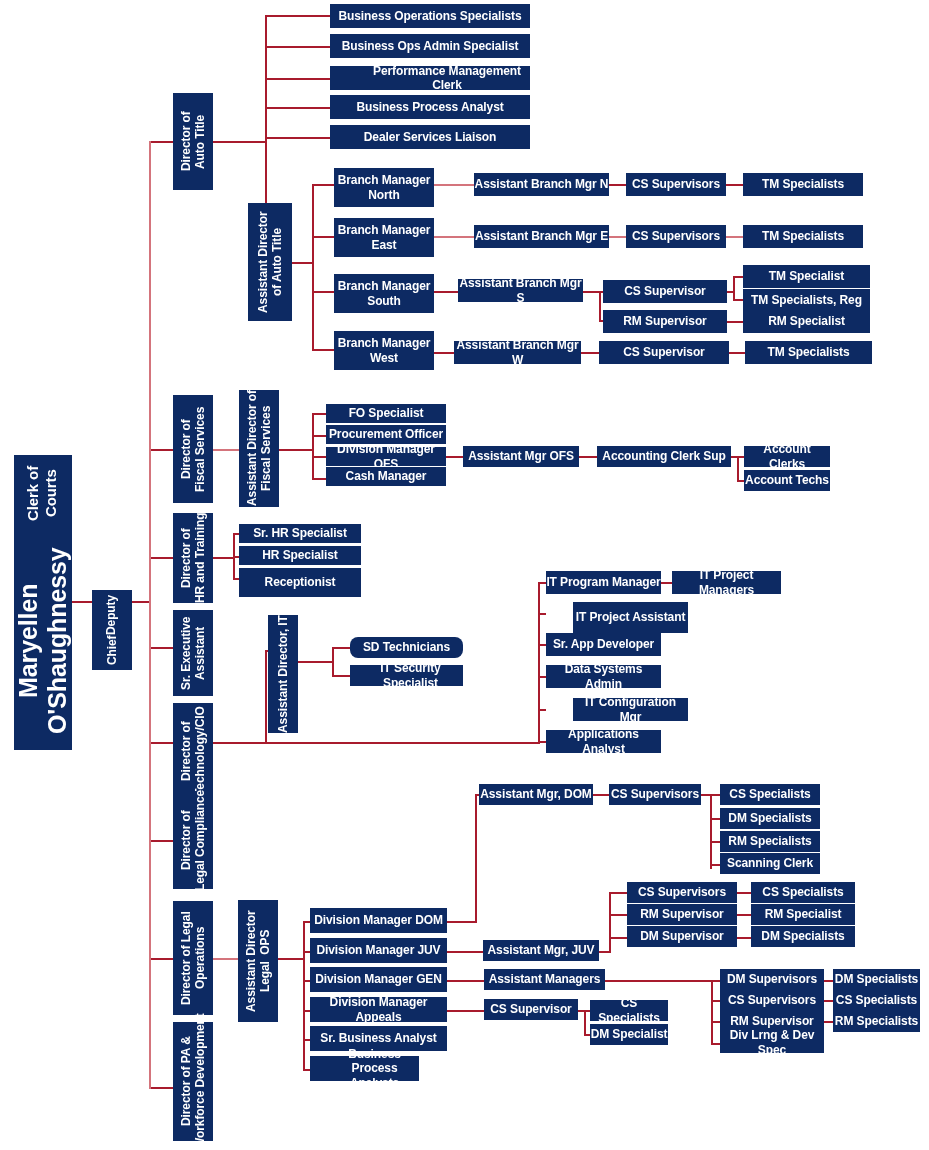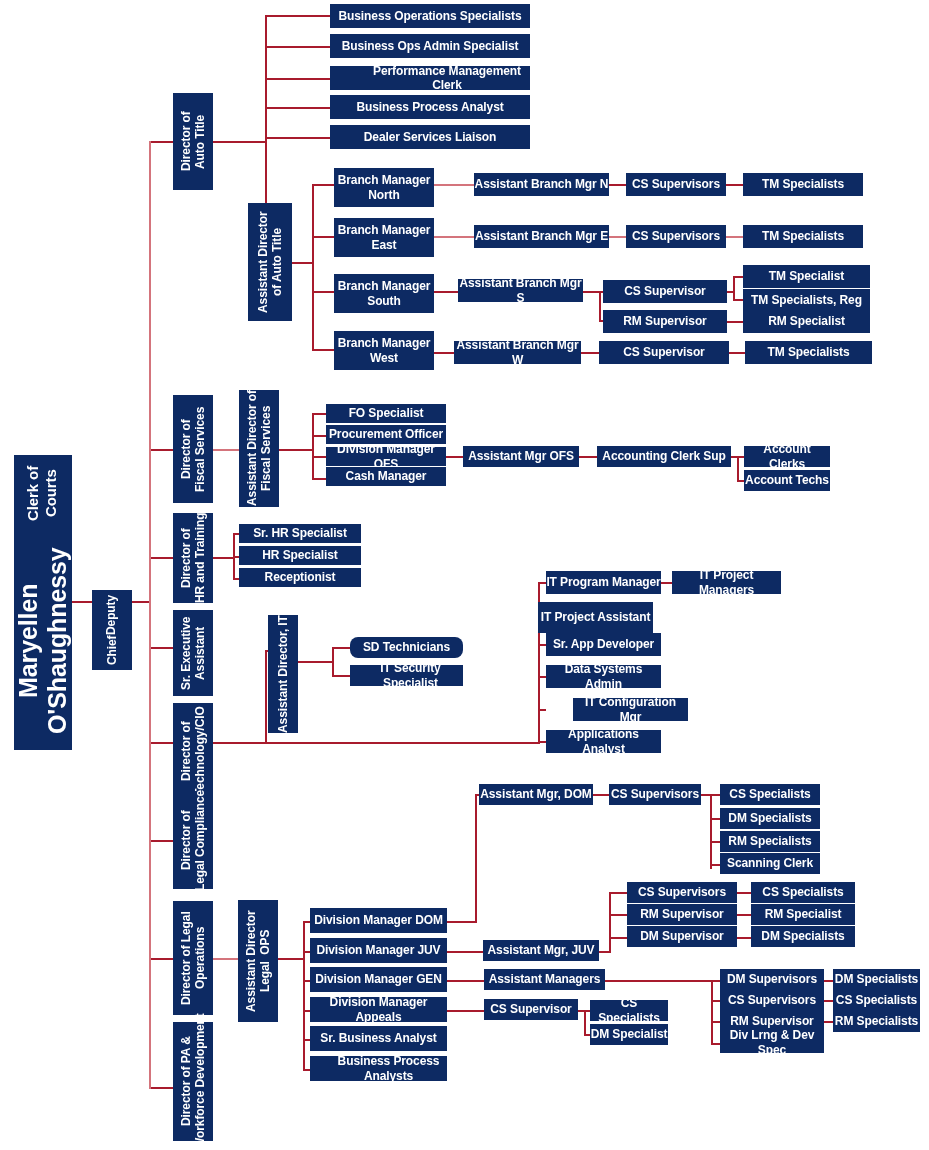--- a/index.html
+++ b/index.html
@@ -183,21 +183,21 @@
   <div class="box s12" style="left:744px; top:446px; width:86px; height:21px;">Account Clerks</div>
   <div class="box s12" style="left:744px; top:470px; width:86px; height:21px;">Account Techs</div>
 
   <div class="ln h" style="left:213px; top:557px; width:22px;"></div>
   <div class="ln v" style="left:233px; top:533px; height:46px;"></div>
   <div class="ln h" style="left:233px; top:533px; width:6px;"></div>
   <div class="ln h" style="left:233px; top:556px; width:6px;"></div>
   <div class="ln h" style="left:233px; top:578px; width:6px;"></div>
   <div class="box s12" style="left:239px; top:524px; width:122px; height:19px;">Sr. HR Specialist</div>
   <div class="box s12" style="left:239px; top:546px; width:122px; height:19px;">HR Specialist</div>
-  <div class="box s12" style="left:239px; top:568px; width:122px; height:19px;">Receptionist</div>
+  <div class="box s12" style="left:239px; top:568px; width:122px; height:29px;">Receptionist</div>
 
   <div class="ln h" style="left:213px; top:742px; width:327px;"></div>
 
   <div class="ln v" style="left:265px; top:650px; height:93px;"></div>
   <div class="ln h" style="left:265px; top:650px; width:20px;"></div>
   <div class="box vert s12" style="left:268px; top:615px; width:30px; height:118px;">Assistant Director, IT</div>
   <div class="ln h" style="left:298px; top:661px; width:36px;"></div>
   <div class="ln v" style="left:332px; top:647px; height:29px;"></div>
   <div class="ln h" style="left:332px; top:647px; width:18px;"></div>
   <div class="ln h" style="left:332px; top:675px; width:18px;"></div>
@@ -206,21 +206,21 @@
 
   <div class="ln v" style="left:538px; top:582px; height:160px;"></div>
   <div class="ln h" style="left:538px; top:582px; width:8px;"></div>
   <div class="ln h" style="left:538px; top:613px; width:8px;"></div>
   <div class="ln h" style="left:538px; top:644px; width:8px;"></div>
   <div class="ln h" style="left:538px; top:676px; width:8px;"></div>
   <div class="ln h" style="left:538px; top:709px; width:8px;"></div>
   <div class="ln h" style="left:538px; top:741px; width:8px;"></div>
 
   <div class="box s12" style="left:546px; top:571px; width:115px; height:23px;">IT Program Manager</div>
-  <div class="box s12" style="left:538px; top:602px; width:115px; height:31px;">IT Project Assistant</div>
+  <div class="box s12" style="left:573px; top:602px; width:115px; height:31px;">IT Project Assistant</div>
   <div class="box s12" style="left:546px; top:633px; width:115px; height:23px;">Sr. App Developer</div>
   <div class="box s12" style="left:546px; top:665px; width:115px; height:23px;">Data Systems Admin</div>
   <div class="box s12" style="left:546px; top:698px; width:115px; height:23px;margin-left:27px;">IT Configuration Mgr</div>
   <div class="box s12" style="left:546px; top:730px; width:115px; height:23px;">Applications Analyst</div>
 
   <div class="ln h" style="left:661px; top:582px; width:11px;"></div>
   <div class="box s12" style="left:672px; top:571px; width:109px; height:23px;">IT Project Managers</div>
 
   <div class="ln h soft" style="left:213px; top:958px; width:25px;"></div>
   <div class="box vert s12" style="left:238px; top:900px; width:40px; height:122px; white-space:pre;">Assistant Director
@@ -232,21 +232,21 @@
   <div class="ln h" style="left:303px; top:980px; width:7px;"></div>
   <div class="ln h" style="left:303px; top:1010px; width:7px;"></div>
   <div class="ln h" style="left:303px; top:1039px; width:7px;"></div>
   <div class="ln h" style="left:303px; top:1069px; width:7px;"></div>
 
   <div class="box s12" style="left:310px; top:908px; width:137px; height:25px;">Division Manager DOM</div>
   <div class="box s12" style="left:310px; top:938px; width:137px; height:25px;">Division Manager JUV</div>
   <div class="box s12" style="left:310px; top:967px; width:137px; height:25px;">Division Manager GEN</div>
   <div class="box s12" style="left:310px; top:997px; width:137px; height:25px;">Division Manager Appeals</div>
   <div class="box s12" style="left:310px; top:1026px; width:137px; height:25px;">Sr. Business Analyst</div>
-  <div class="box s12" style="left:310px; top:1056px; width:137px; height:25px;padding-left:20px;">Business Process Analysts</div>
+  <div class="box s12" style="left:310px; top:1056px; width:109px; height:25px;padding-left:20px;">Business Process Analysts</div>
 
   <div class="ln h" style="left:447px; top:921px; width:30px;"></div>
   <div class="ln v" style="left:475px; top:794px; height:128px;"></div>
   <div class="ln h" style="left:475px; top:794px; width:5px;"></div>
   <div class="box s12" style="left:479px; top:784px; width:114px; height:21px;">Assistant Mgr, DOM</div>
   <div class="ln h" style="left:593px; top:794px; width:16px;"></div>
   <div class="box s12" style="left:609px; top:784px; width:92px; height:21px;">CS Supervisors</div>
   <div class="ln h" style="left:701px; top:794px; width:11px;"></div>
   <div class="ln v" style="left:710px; top:794px; height:75px;"></div>
   <div class="ln h" style="left:710px; top:794px; width:10px;"></div>

